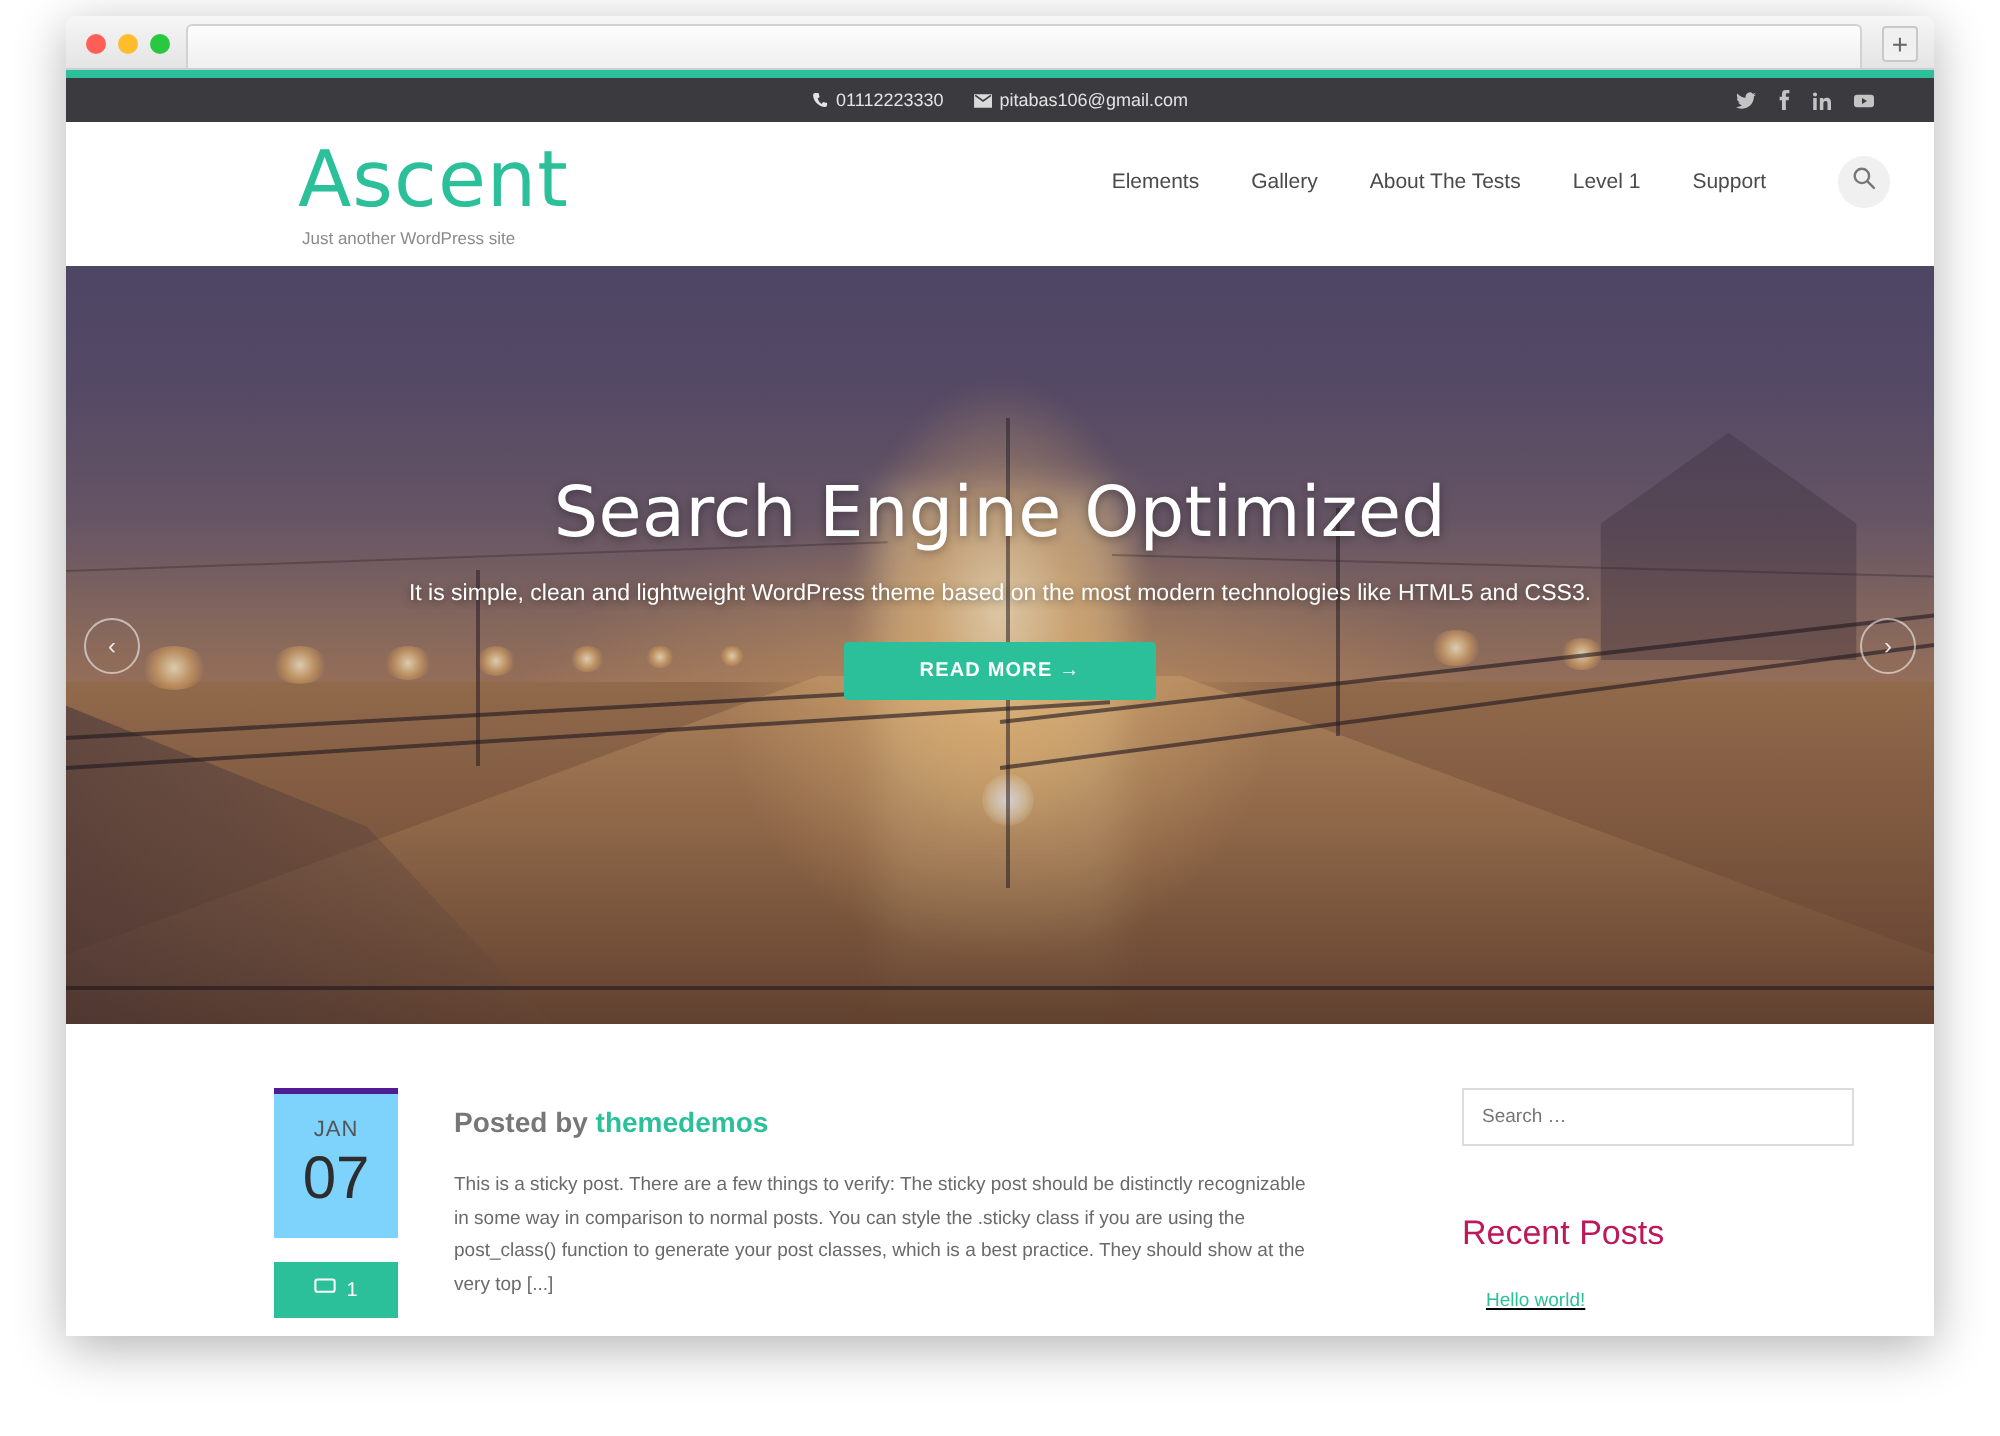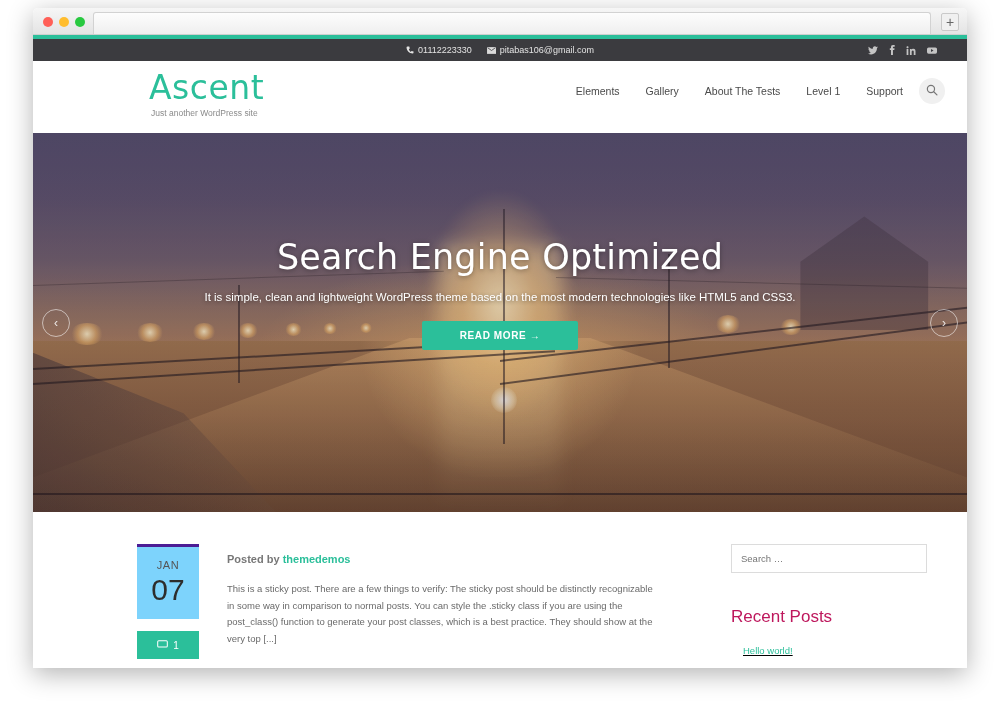--- a/index.html
+++ b/index.html
@@ -81,29 +81,29 @@
 
   
   .site-header {
     height: 72px; background: #fff;
     display: flex; align-items: center;
     padding: 0 40px 0 0;
     position: relative;
   }
   .brand { position: absolute; left: 116px; top: 10px; }
   .brand-name {
-    font-size: 33px; color: #2bbf9a; font-weight: 400;
+    font-size: 39px; color: #2bbf9a; font-weight: 400;
     letter-spacing: .5px; line-height: 1;
     font-family: "DejaVu Sans", sans-serif;
   }
   .brand-tag {
     font-size: 8.5px; color: #8a8a8a; margin-top: 4px; padding-left: 2px;
   }
   .main-nav {
-    position: absolute; right: 64px; top: 24px;
+    position: absolute; right: 84px; top: 24px;
     display: flex; gap: 26px; align-items: flex-start;
   }
   .nav-item {
     font-size: 10.5px; color: #4a4a4a; cursor: pointer;
     white-space: nowrap;
   }
   .search-toggle {
     position: absolute; right: 22px; top: 17px;
     width: 26px; height: 26px; border-radius: 50%;
     background: #f0f0f0;
@@ -228,21 +228,21 @@
   .comment-box {
     margin-top: 12px; background: #2bbf9a; color: #fff;
     height: 28px; display: flex; align-items: center; justify-content: center;
     gap: 5px; font-size: 10px; cursor: pointer;
   }
 
   .post-body { flex: 1; max-width: 430px; }
   .post-title {
     font-size: 26px; font-weight: bold; color: #2d2d2d; line-height: 1.15;
   }
-  .post-meta { font-size: 11px; color: #777; margin-top: 9px; font-weight: bold; }
+  .post-meta { font-size: 14px; color: #777; margin-top: 9px; font-weight: bold; }
   .post-meta a { color: #2bbf9a; text-decoration: none; font-weight: bold; cursor: pointer; }
   .post-excerpt {
     margin-top: 16px; font-size: 9.5px; line-height: 1.75; color: #6a6a6a;
   }
 
   .sidebar { width: 196px; flex: none; margin-left: 32px; }
   .search-field {
     width: 100%; height: 29px;
     border: 1px solid #dcdcdc; background: #fff;
     font-size: 9.5px; color: #999;

